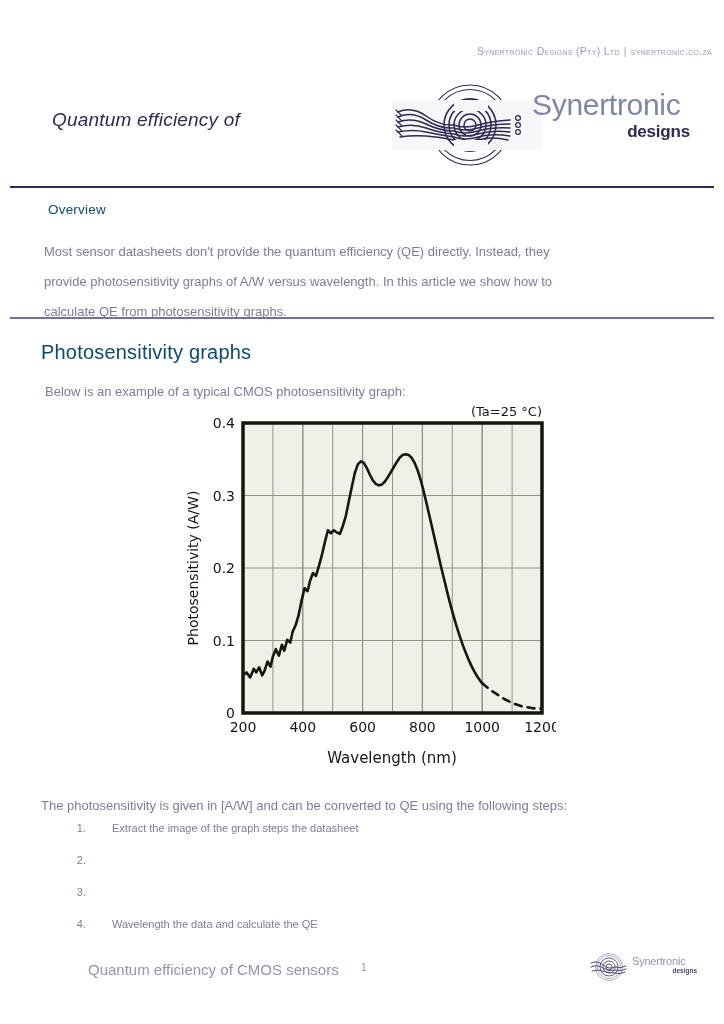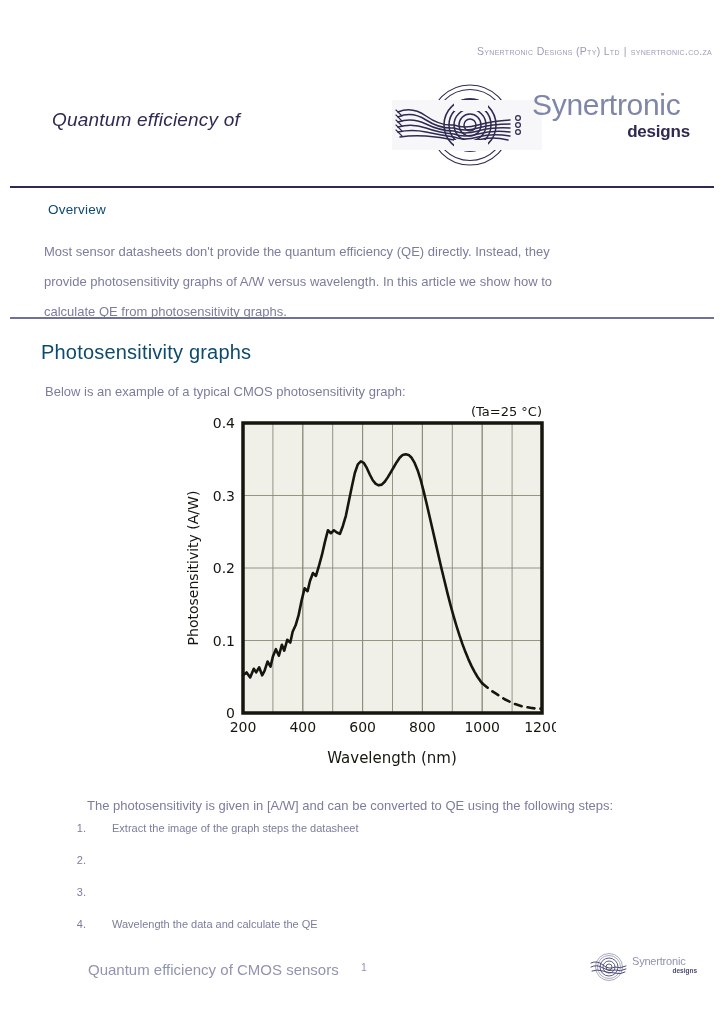--- a/index.html
+++ b/index.html
@@ -120,21 +120,20 @@
   }
   .p-below {
     top: 377px;
     left: 45px;
     width: 500px;
   }
   .p-steps {
     top: 791px;
     left: 41px;
     width: 560px;
-    margin-left: 46px;
   }
 
   
   .steps {
     position: absolute;
     top: 821px;
     left: 62px;
     width: 560px;
     margin: 0;
     padding: 0;

